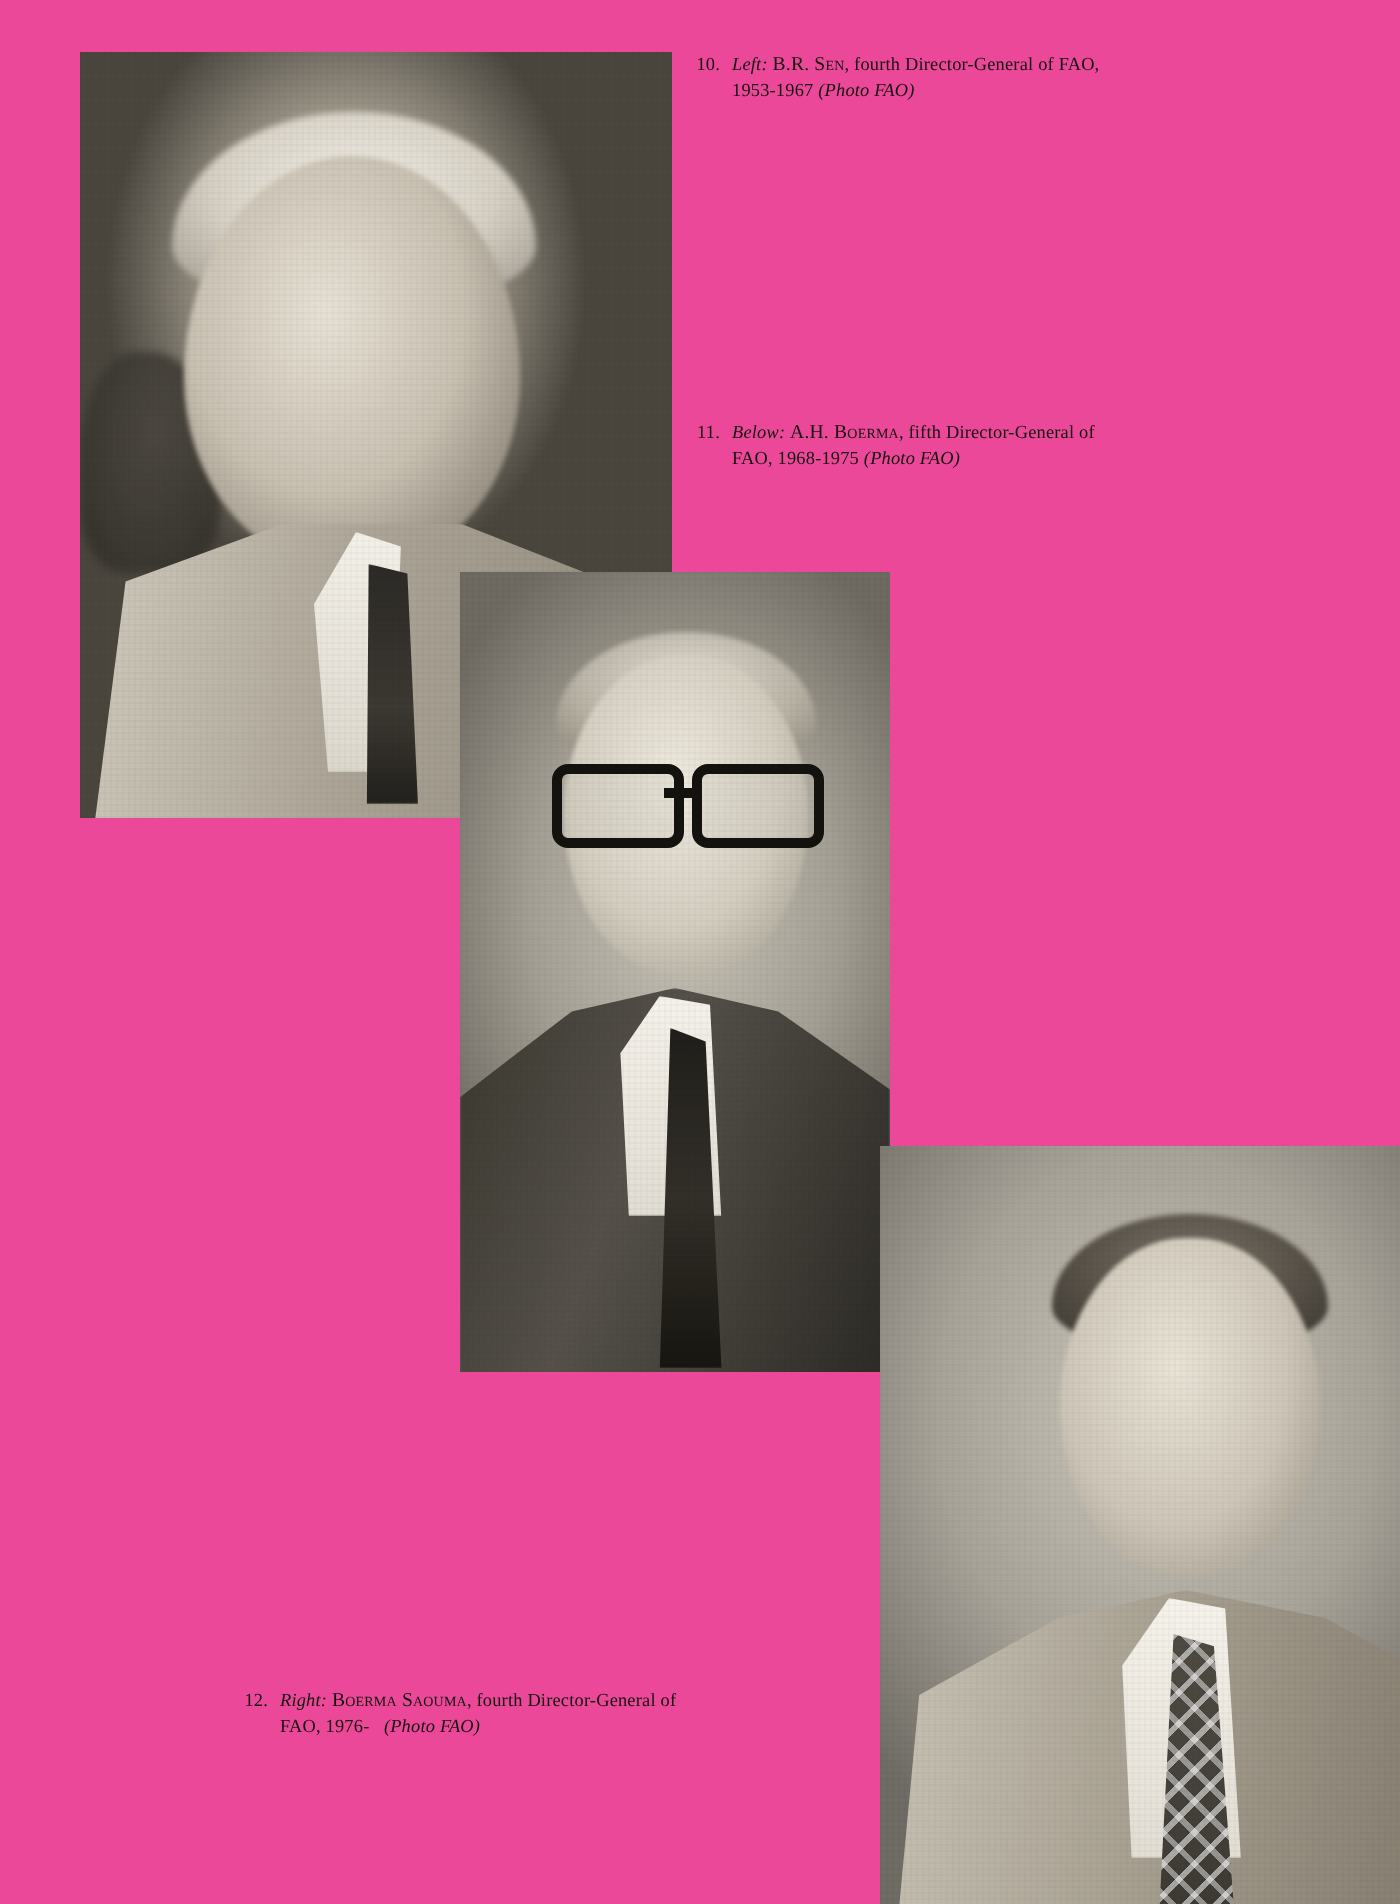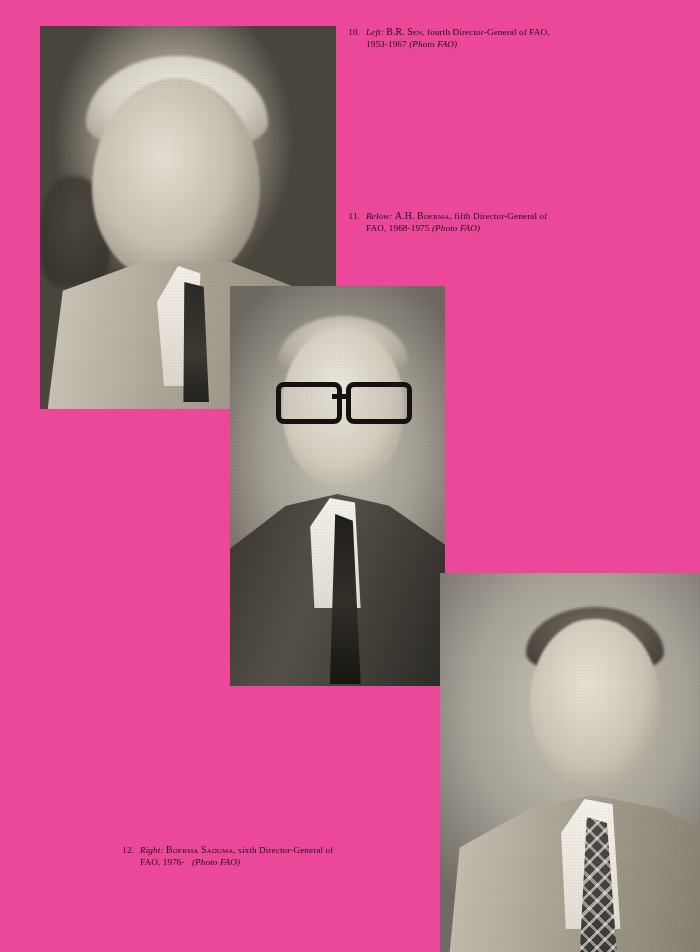--- a/index.html
+++ b/index.html
@@ -295,21 +295,21 @@
         <span class="ph">(Photo FAO)</span>
       </span>
     </span>
   </figcaption>
 
   <figcaption class="caption" id="caption-12">
     <span class="num">12.</span>
     <span class="body">
       <span class="ind">
         <span class="it">Right:</span>
-        <span class="sc">Boerma Saouma</span><span>, sixth Director-General of</span>
+        <span class="sc">Boerma Saouma</span><span>, fourth Director-General of</span>
       </span>
       <span class="ind second">
         <span>FAO, 1976-</span>
         &nbsp;&nbsp;<span class="ph">(Photo FAO)</span>
       </span>
     </span>
   </figcaption>
 
 </div>
 

